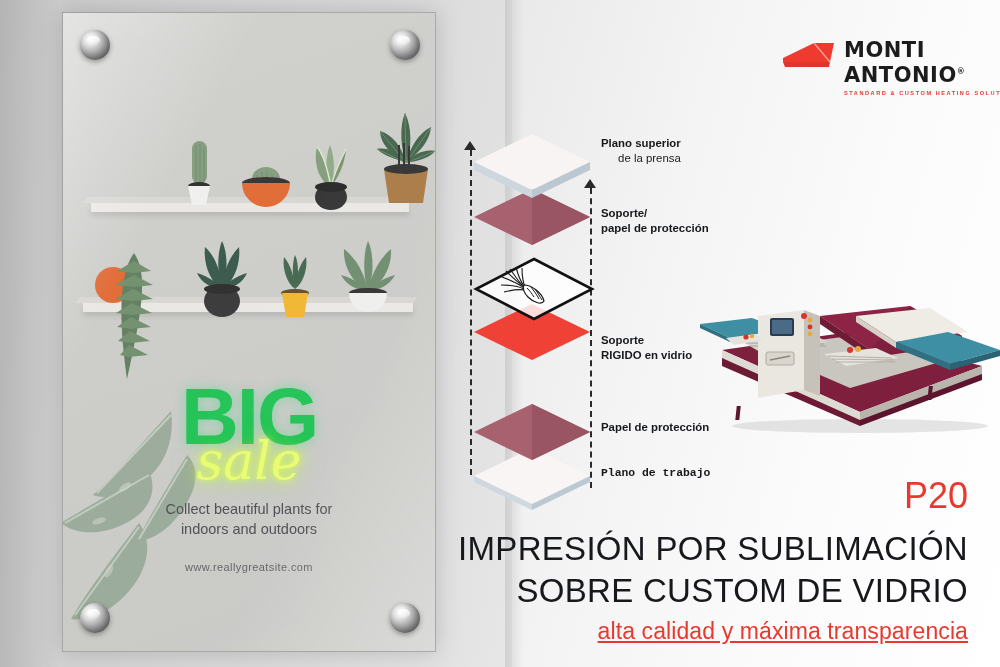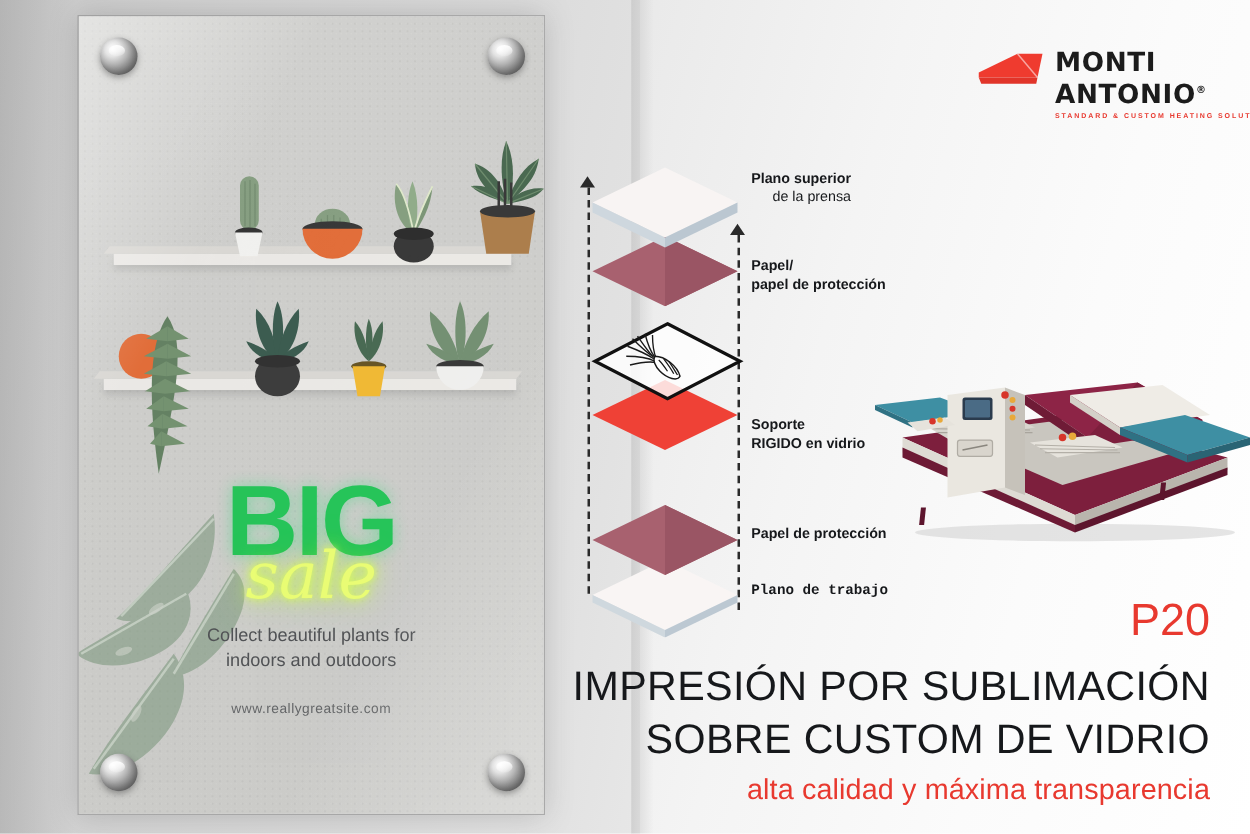--- a/index.html
+++ b/index.html
@@ -347,21 +347,21 @@
       <polygon points="118,34 60,62 60,70 118,42" fill="#bbc7d1"></polygon>
     </svg>
   </div>
 
   <div class="lbl" style="left:601px;top:136px;text-align:right;">
     <b>Plano superior</b><br>
     <span class="thin">de la prensa</span>
   </div>
 
   <div class="lbl" style="left:601px;top:206px;">
-    <b>Papel/</b><br>
+    <b>Soporte/</b><br>
     <b>papel de protección</b>
   </div>
 
 
   <div class="lbl" style="left:601px;top:333px;">
     <b>Soporte</b><br>
     <b>RIGIDO en vidrio</b>
   </div>
 
   <div class="lbl" style="left:601px;top:420px;">
@@ -432,15 +432,15 @@
       <circle cx="52" cy="56" r="2.2" fill="#e8a93b"></circle>
 
       <rect x="50" y="126" width="4" height="14" fill="#5d152d" transform="skewX(-6)"></rect>
       <rect x="240" y="106" width="4" height="14" fill="#5d152d" transform="skewX(-6)"></rect>
     </svg>
   </div>
 
   <div class="model" style="top:474px;">P20</div>
   <div class="head1" style="top:530px;">IMPRESIÓN POR SUBLIMACIÓN</div>
   <div class="head2" style="top:572px;">SOBRE CUSTOM DE VIDRIO</div>
-  <div class="sub" style="top:617px;">alta calidad y máxima transparencia</div>
+  <div class="sub" style="top:617px;text-decoration:underline;">alta calidad y máxima transparencia</div>
 
 </div>
 
 </body></html>

